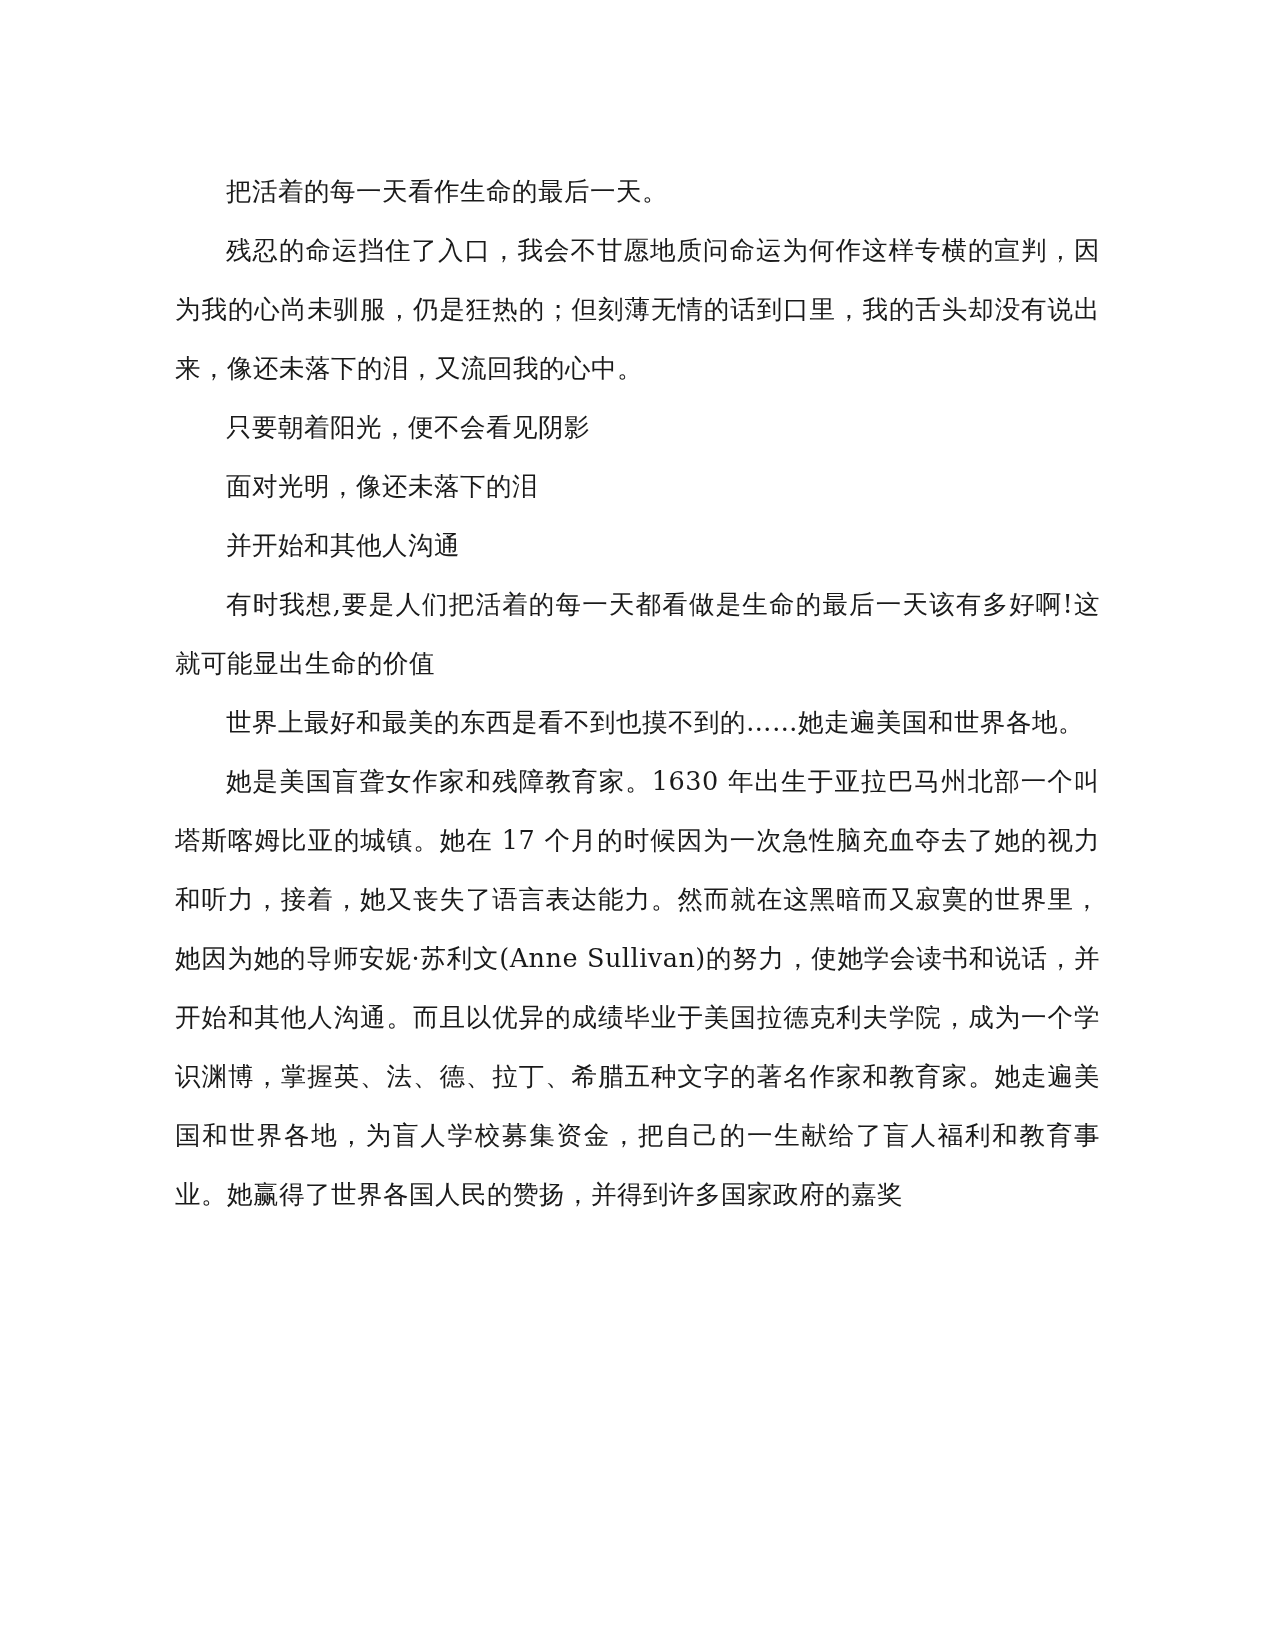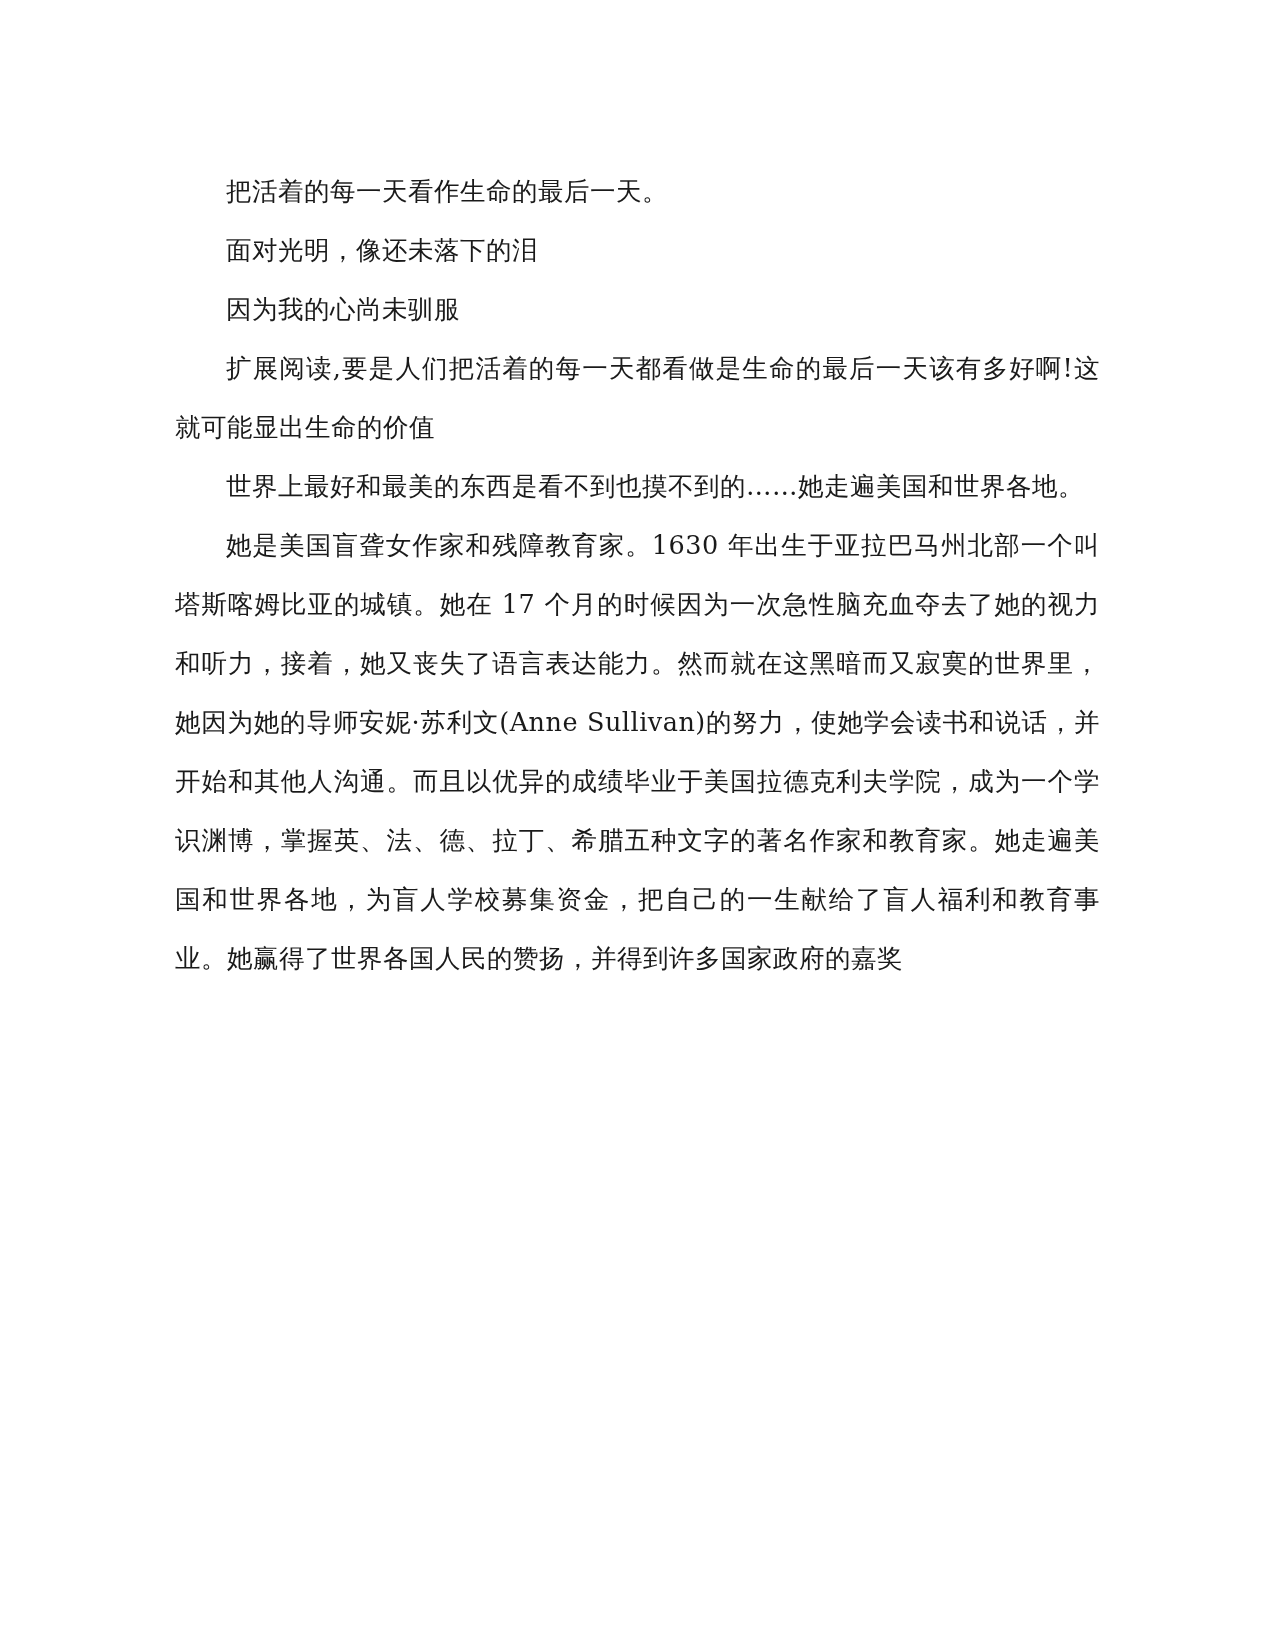--- a/index.html
+++ b/index.html
@@ -35,19 +35,21 @@
     color: #1a1a1a;
     font-weight: 400;
   }
 </style>
 </head>
 <body>
 
 <div class="page">
   <div class="doc-body">
     <p class="para">把活着的每一天看作生命的最后一天。</p>
+    <p class="para">残忍的命运挡住了入口，我会不甘愿地质问命运为何作这样专横的宣判，因为我的心尚未驯服，仍是狂热的；但刻薄无情的话到口里，我的舌头却没有说出来，像还未落下的泪，又流回我的心中。</p>
+    <p class="para">只要朝着阳光，便不会看见阴影</p>
     <p class="para">面对光明，像还未落下的泪</p>
-    <p class="para">因为我的心尚未驯服</p>
-    <p class="para">扩展阅读,要是人们把活着的每一天都看做是生命的最后一天该有多好啊!这就可能显出生命的价值</p>
+    <p class="para">并开始和其他人沟通</p>
+    <p class="para">有时我想,要是人们把活着的每一天都看做是生命的最后一天该有多好啊!这就可能显出生命的价值</p>
     <p class="para">世界上最好和最美的东西是看不到也摸不到的……她走遍美国和世界各地。</p>
     <p class="para">她是美国盲聋女作家和残障教育家。1630 年出生于亚拉巴马州北部一个叫塔斯喀姆比亚的城镇。她在 17 个月的时候因为一次急性脑充血夺去了她的视力和听力，接着，她又丧失了语言表达能力。然而就在这黑暗而又寂寞的世界里，她因为她的导师安妮·苏利文(Anne Sullivan)的努力，使她学会读书和说话，并开始和其他人沟通。而且以优异的成绩毕业于美国拉德克利夫学院，成为一个学识渊博，掌握英、法、德、拉丁、希腊五种文字的著名作家和教育家。她走遍美国和世界各地，为盲人学校募集资金，把自己的一生献给了盲人福利和教育事业。她赢得了世界各国人民的赞扬，并得到许多国家政府的嘉奖</p>
   </div>
 </div>
 
 </body></html>

